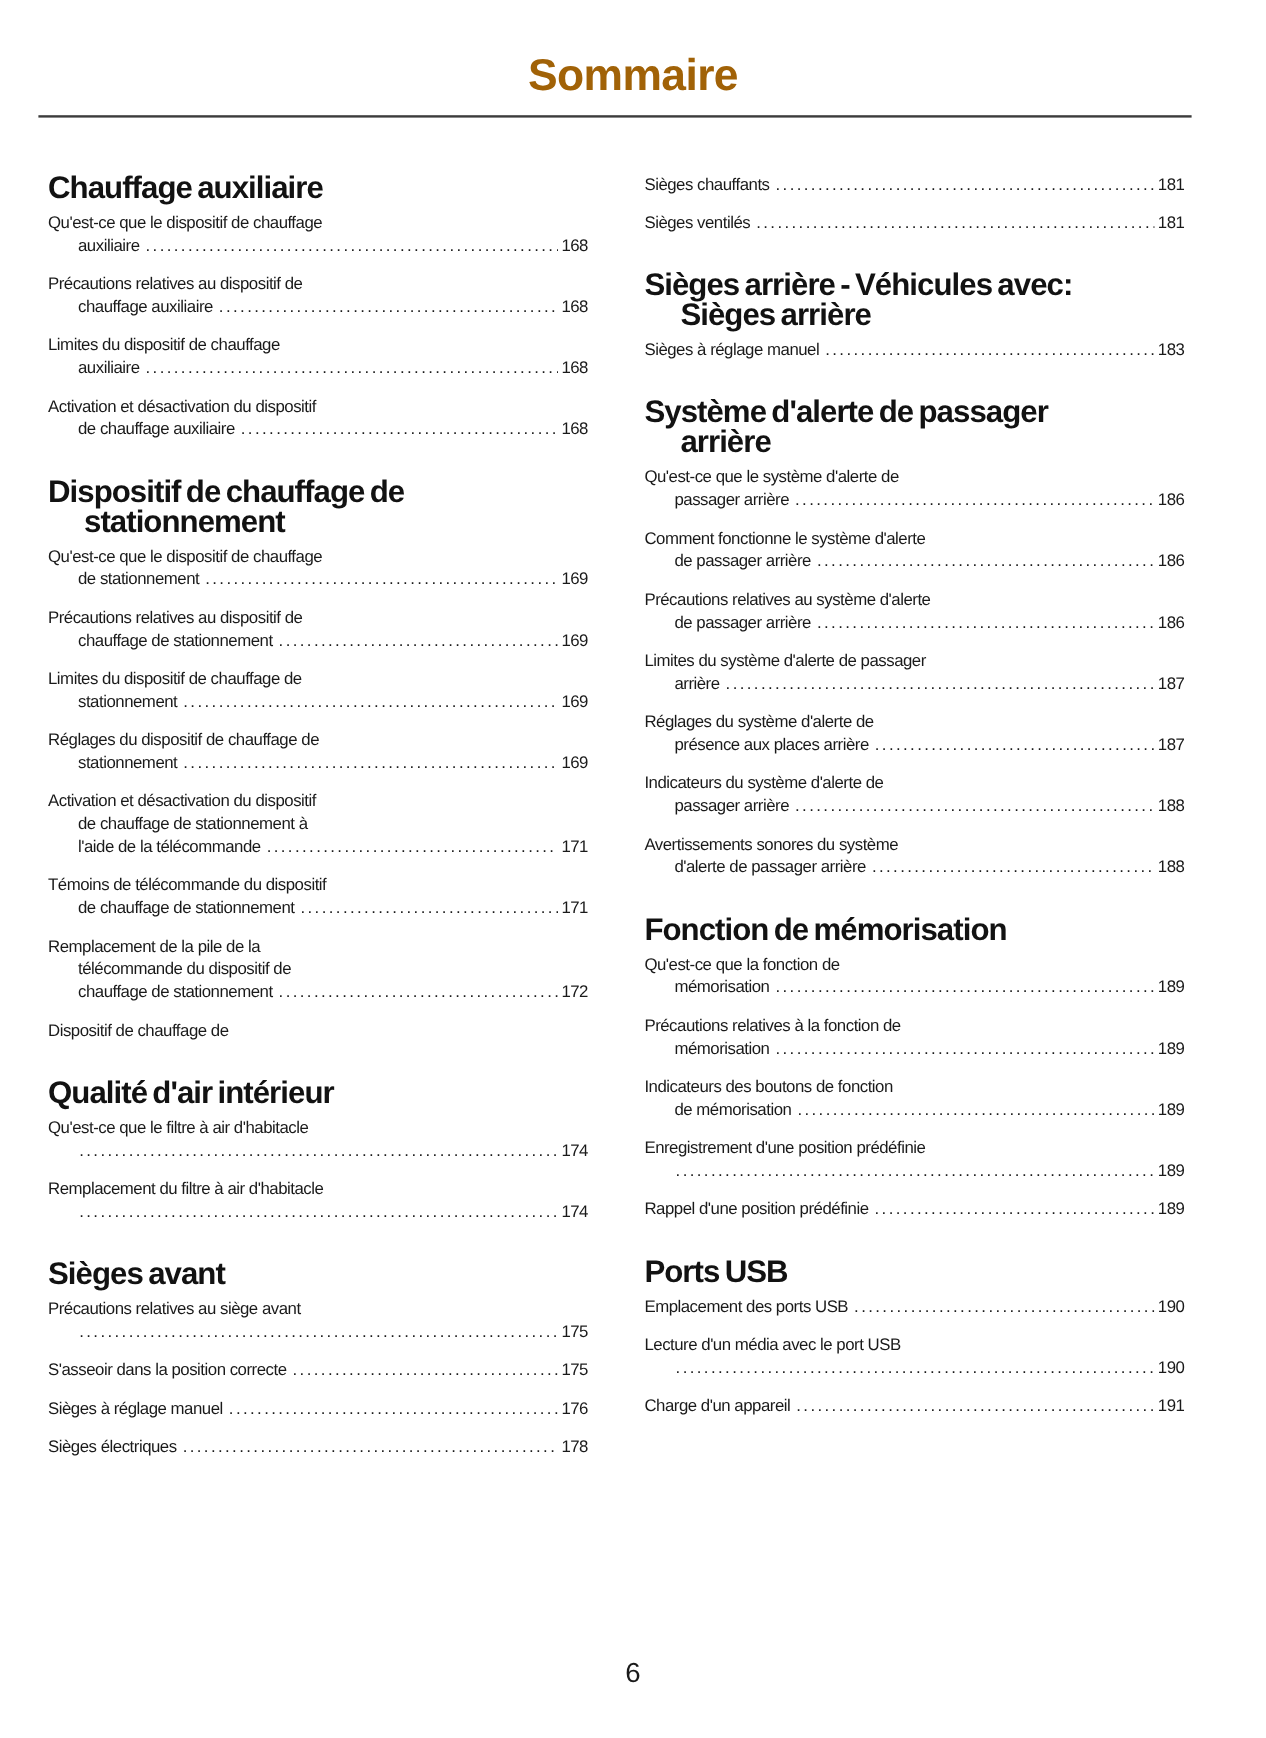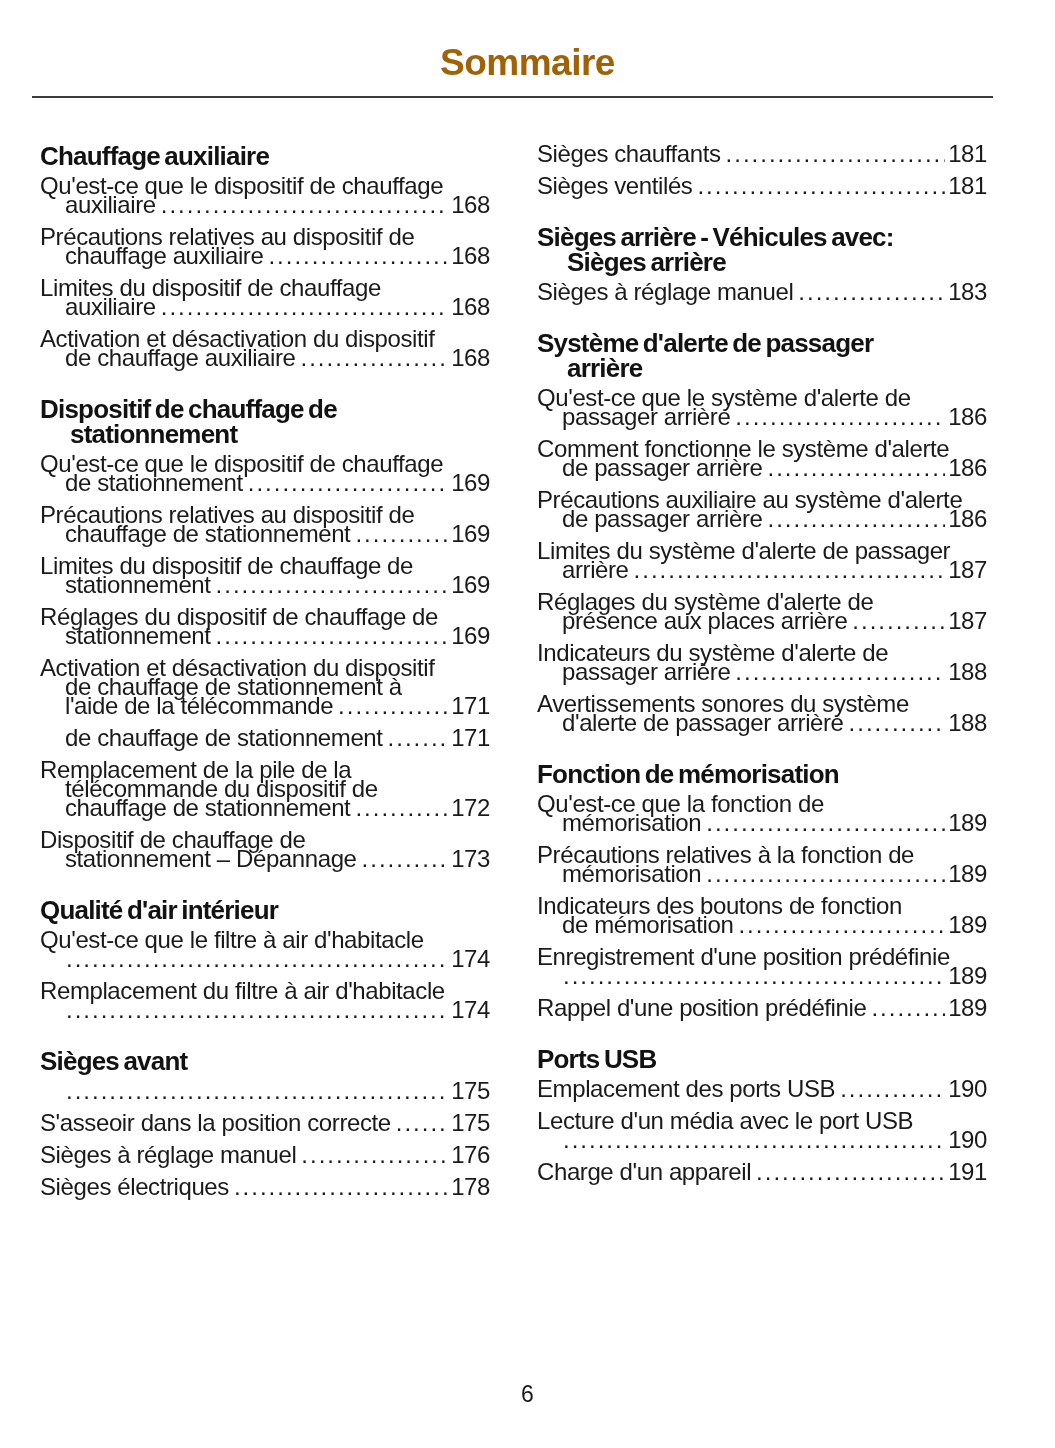--- a/index.html
+++ b/index.html
@@ -17,21 +17,21 @@
   .cols { display:flex; padding:46px 0 0 40px; gap:47px; align-items:flex-start; }
   .col { width:450px; }
   .section { margin-top:30px; }
   .section:first-child { margin-top:0; }
   .sec-heading {
     margin:0 0 7px 0; font-size:26px; line-height:25px; font-weight:bold;
     letter-spacing:-0.8px; word-spacing:-2px; color:#121212;
   }
   .h-line { display:block; white-space:nowrap; }
   .h-line.cont { padding-left:30px; }
-  .entry { margin-bottom:13px; font-size:24px; line-height:19px; letter-spacing:-0.4px; }
+  .entry { margin-bottom:13px; font-size:14px; line-height:19px; letter-spacing:-0.4px; }
   .line { white-space:nowrap; }
   .cont { padding-left:25px; }
   .lastline { display:flex; align-items:baseline; }
   .lt { white-space:nowrap; }
   .dots { flex:1 1 auto; overflow:hidden; white-space:nowrap; min-width:14px; margin:0 3px 0 5px; }
   .dots.nolead { margin-left:1px; }
   .dots::after {
     content:"...................................................................................................................................";
     letter-spacing:2px;
   }
@@ -128,42 +128,38 @@
         <div class="entry">
           <div class="line">Activation et désactivation du dispositif</div>
           <div class="line cont">de chauffage de stationnement à</div>
           <div class="lastline cont">
             <span class="lt">l'aide de la télécommande</span>
             <span class="dots"></span>
             <span class="pg">171</span>
           </div>
         </div>
         <div class="entry">
+          <div class="line">Témoins de télécommande du dispositif</div>
           <div class="lastline cont">
             <span class="lt">de chauffage de stationnement</span>
             <span class="dots"></span>
             <span class="pg">171</span>
           </div>
         </div>
         <div class="entry">
           <div class="line">Remplacement de la pile de la</div>
           <div class="line cont">télécommande du dispositif de</div>
           <div class="lastline cont">
             <span class="lt">chauffage de stationnement</span>
             <span class="dots"></span>
             <span class="pg">172</span>
           </div>
         </div>
         <div class="entry">
           <div class="line">Dispositif de chauffage de</div>
-          <div class="lastline cont">
-            <span class="lt">stationnement – Dépannage</span>
-            <span class="dots"></span>
-            <span class="pg">173</span>
-          </div>
         </div>
       </div>
       <div class="section">
         <h2 class="sec-heading">
           <span class="h-line">Qualité d'air intérieur</span>
         </h2>
         <div class="entry">
           <div class="line">Qu'est-ce que le filtre à air d'habitacle</div>
           <div class="lastline cont">
             <span class="dots nolead"></span>
@@ -176,20 +172,21 @@
             <span class="dots nolead"></span>
             <span class="pg">174</span>
           </div>
         </div>
       </div>
       <div class="section">
         <h2 class="sec-heading">
           <span class="h-line">Sièges avant</span>
         </h2>
         <div class="entry">
+          <div class="line">Précautions relatives au siège avant</div>
           <div class="lastline cont">
             <span class="dots nolead"></span>
             <span class="pg">175</span>
           </div>
         </div>
         <div class="entry">
           <div class="lastline">
             <span class="lt">S'asseoir dans la position correcte</span>
             <span class="dots"></span>
             <span class="pg">175</span>
@@ -256,21 +253,21 @@
         </div>
         <div class="entry">
           <div class="line">Comment fonctionne le système d'alerte</div>
           <div class="lastline cont">
             <span class="lt">de passager arrière</span>
             <span class="dots"></span>
             <span class="pg">186</span>
           </div>
         </div>
         <div class="entry">
-          <div class="line">Précautions auxiliaire au système d'alerte</div>
+          <div class="line">Précautions relatives au système d'alerte</div>
           <div class="lastline cont">
             <span class="lt">de passager arrière</span>
             <span class="dots"></span>
             <span class="pg">186</span>
           </div>
         </div>
         <div class="entry">
           <div class="line">Limites du système d'alerte de passager</div>
           <div class="lastline cont">
             <span class="lt">arrière</span>

